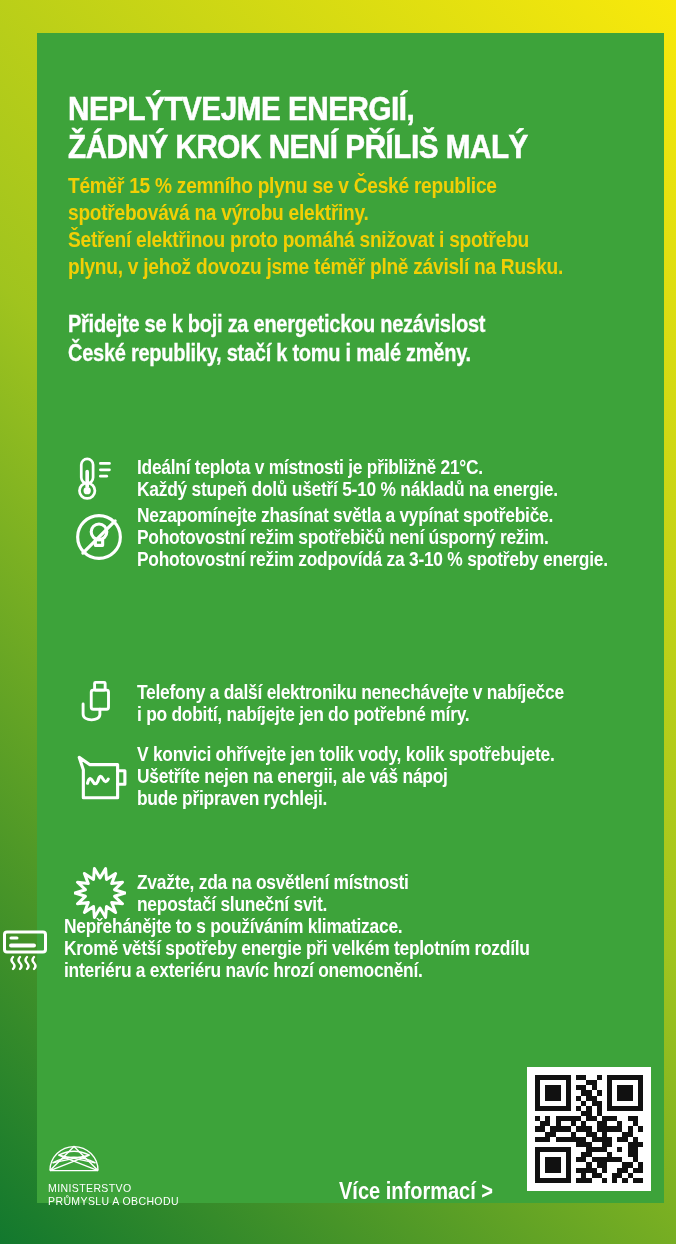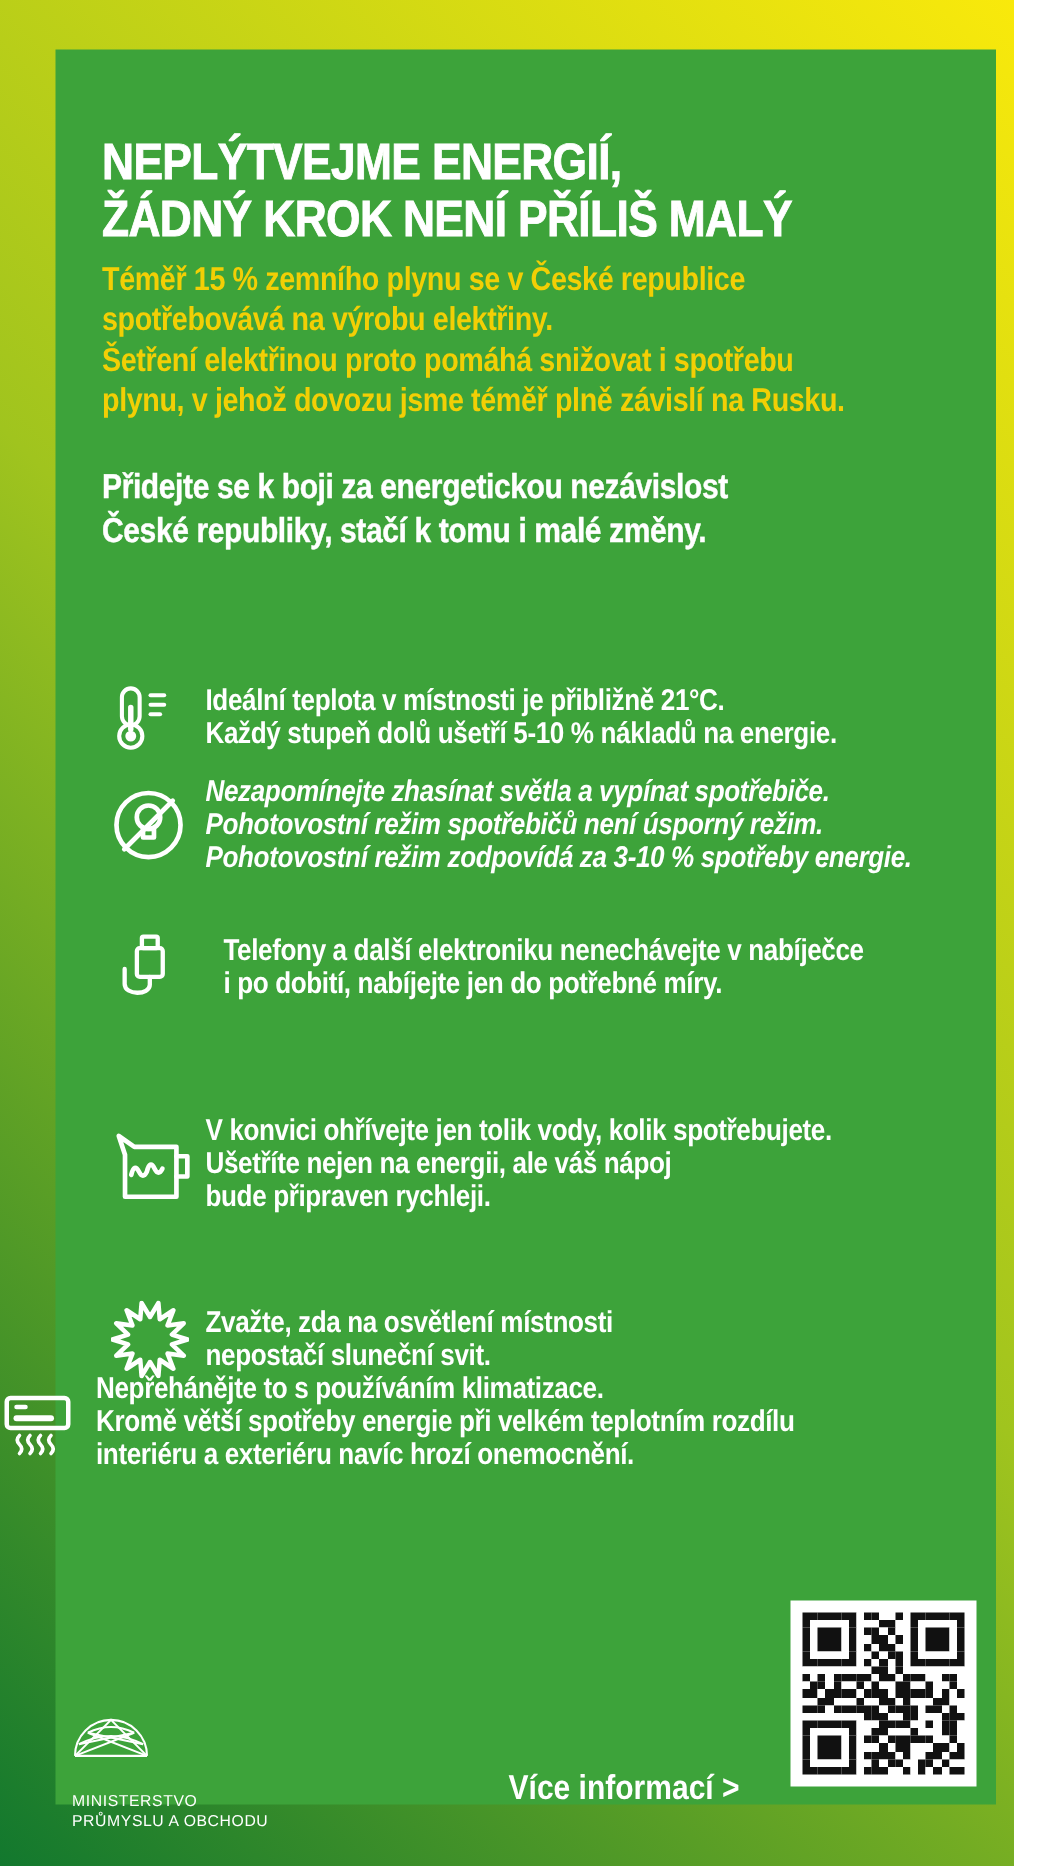--- a/index.html
+++ b/index.html
@@ -34,25 +34,25 @@
     position:absolute;left:68px;width:596px;
     display:flex;align-items:center;
   }
   .tip .icon-box{width:69px;flex:none;display:flex;justify-content:flex-start;padding-left:6px;box-sizing:border-box;}
   .tip .tip-text{
     flex:none;width:600px;
     color:#ffffff;font-size:20px;line-height:22px;font-weight:bold;
     letter-spacing:-0.3px;
   }
   .tip svg{stroke:#ffffff;fill:none;stroke-width:3;stroke-linecap:round;stroke-linejoin:round;}
-  .t1{top:430px;margin-top:24px;} .t2{top:517px;font-style:italic;} .t3{top:622px;gap:12px;}
+  .t1{top:430px;margin-top:24px;} .t2{top:504px;} .t3{top:680px;}
   .t4{top:743px;} .t5{top:867px;} .t6{top:915px;justify-content:flex-end;}
   .ministry{position:absolute;left:48px;top:1138px;color:#ffffff;}
   .ministry svg{stroke:#ffffff;fill:none;stroke-width:1.6;}
-  .ministry-name{margin-top:16px;font-size:10.5px;line-height:13px;letter-spacing:0.4px;white-space:pre-line;}
+  .ministry-name{margin-top:4px;font-size:10.5px;line-height:13px;letter-spacing:0.4px;white-space:pre-line;}
   .more-info{
     position:absolute;right:183px;top:1178px;
     color:#ffffff;font-size:23px;font-weight:bold;white-space:nowrap;
     transform:scaleX(0.87);transform-origin:100% 0;
   }
   .qr{
     position:absolute;left:527px;top:1067px;width:124px;height:124px;
     background:#ffffff;box-sizing:border-box;padding:8px;
   }
   .qr-grid{width:108px;height:108px;display:grid;

